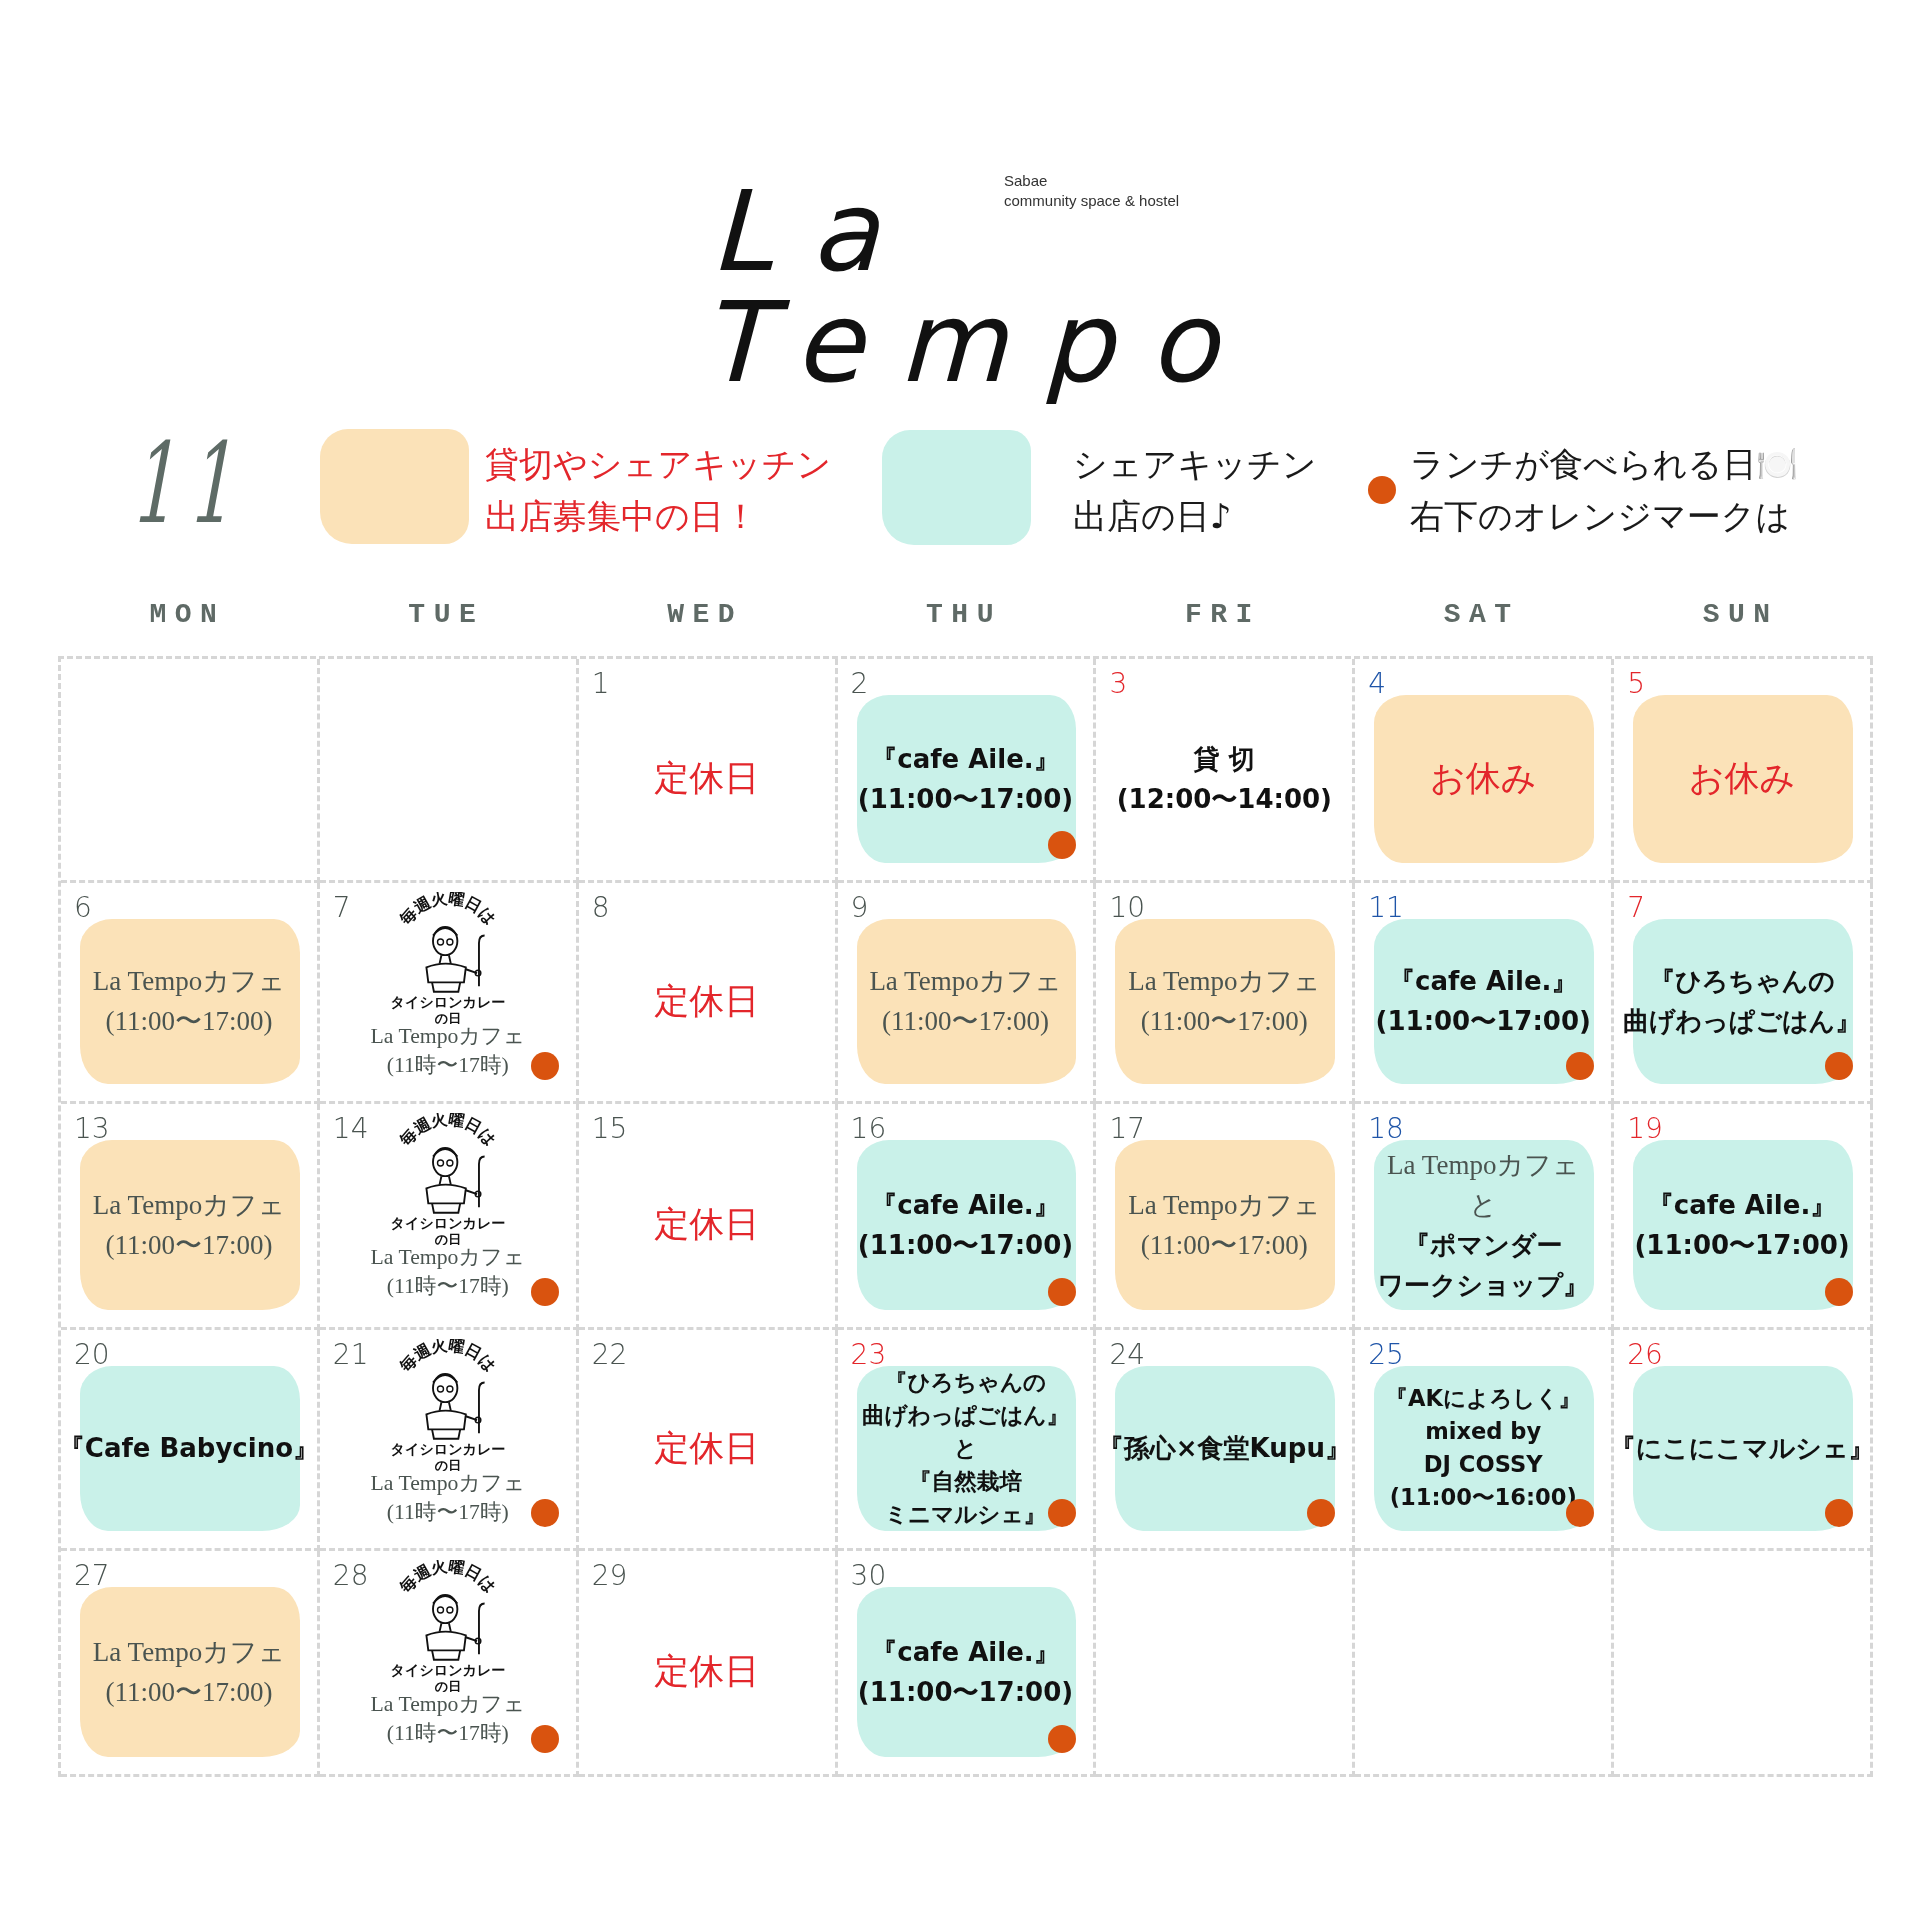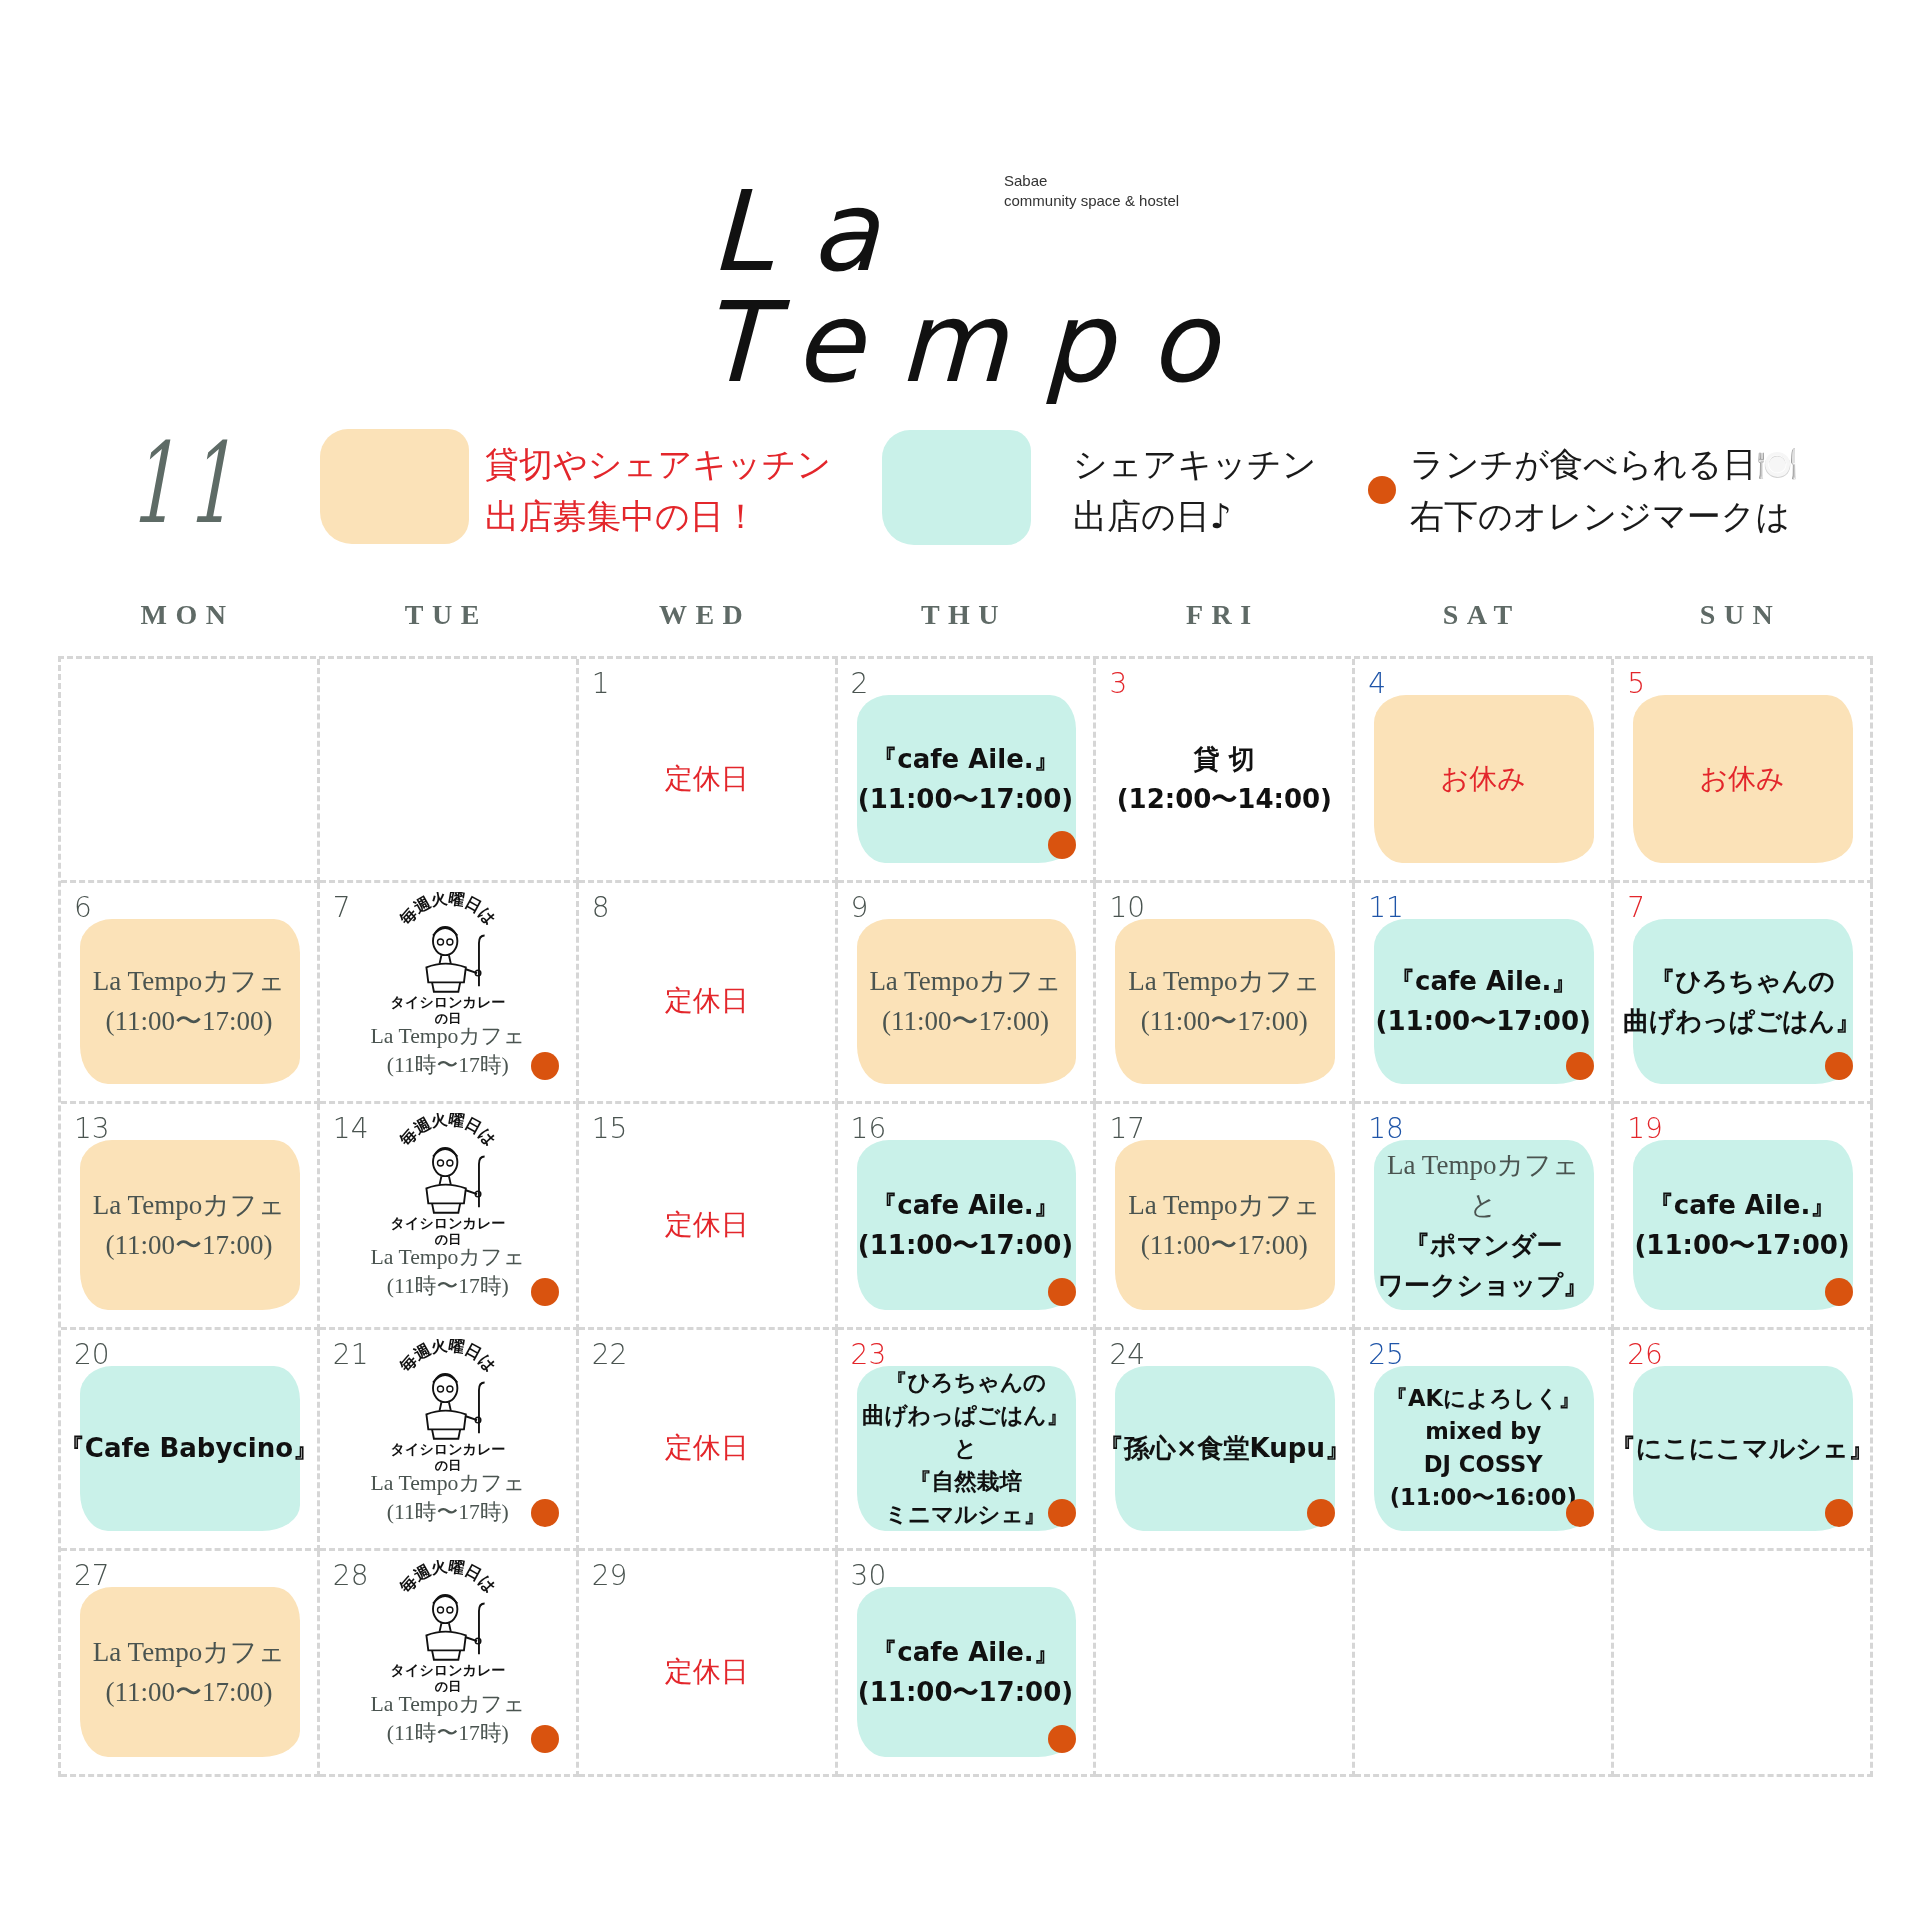--- a/index.html
+++ b/index.html
@@ -25,21 +25,21 @@
   .legend-text { position:absolute; font-family:"DejaVu Sans",sans-serif; font-size:34px;
                  line-height:52px; white-space:nowrap; }
   .legend-text.red { left:485px; top:438px; color:#e3262b; }
   .legend-text.black { left:1055px; top:438px; color:#1a1a1a;margin-left:18px; }
   .legend-text.black2 { left:1410px; top:438px; color:#1a1a1a; }
   .legend-dot { position:absolute; left:1368px; top:476px; width:28px; height:28px;
                 border-radius:50%; background:#d9530f; }
 
   
   .weekdays { position:absolute; left:58px; top:599px; width:1812px; height:38px; display:flex; }
-  .weekdays span { flex:1; text-align:center; font-family:Liberation Serif, serif; font-weight:bold;
+  .weekdays span { flex:1; text-align:center; font-family:Liberation Mono, monospace; font-weight:bold;
                    font-size:28px; letter-spacing:8.5px; color:#5f6a66; }
 
   
   .grid { position:absolute; left:58px; top:656px; width:1812px;
           display:grid; grid-template-columns:repeat(7, 1fr);
           grid-template-rows:224px 221px 226px 221px 226px;
           border-top:3.8px dashed #d6d6d6; border-left:3.8px dashed #d6d6d6; }
   .cell { position:relative; border-right:3.8px dashed #d6d6d6; border-bottom:3.8px dashed #d6d6d6;
           overflow:visible; }
   .daynum { position:absolute; left:13px; top:11.3px; font-family:"DejaVu Sans",sans-serif;
@@ -53,21 +53,21 @@
   .blob.teal { background:#c9f1e9; }
 
   .content { position:absolute; left:0; right:0; top:28px; bottom:9.4px; z-index:2;
              display:flex; flex-direction:column; align-items:center; justify-content:center;
              text-align:center; }
   .t-light { font-family:Liberation Serif, serif; font-size:27px; color:#4a5450; line-height:40px;
              white-space:nowrap; }
   .t-bold { font-family:"DejaVu Sans",sans-serif; font-weight:bold; font-size:26px; color:#111;
             line-height:40px; white-space:nowrap; }
   .t-bold.sm { font-size:22.6px; line-height:33px; }
-  .t-red { font-family:"DejaVu Sans",sans-serif; font-size:28px; color:#e3262b; }
+  .t-red { font-family:"DejaVu Sans",sans-serif; font-size:35px; color:#e3262b; }
 
   .lunch-dot { position:absolute; right:17px; bottom:21px; width:28px; height:28px; border-radius:50%;
                background:#d9530f; z-index:4; }
 
   
   .stamp { position:absolute; left:50%; top:9.4px; transform:translateX(-50%); width:122px; height:132px; z-index:2; }
   .stamp svg { width:122px; height:132px; }
   .stamp-caption { position:absolute; left:0; right:0; top:139px; text-align:center; z-index:2; }
   .stamp-caption .t-light { font-size:21.7px; line-height:29px; }
 </style>

